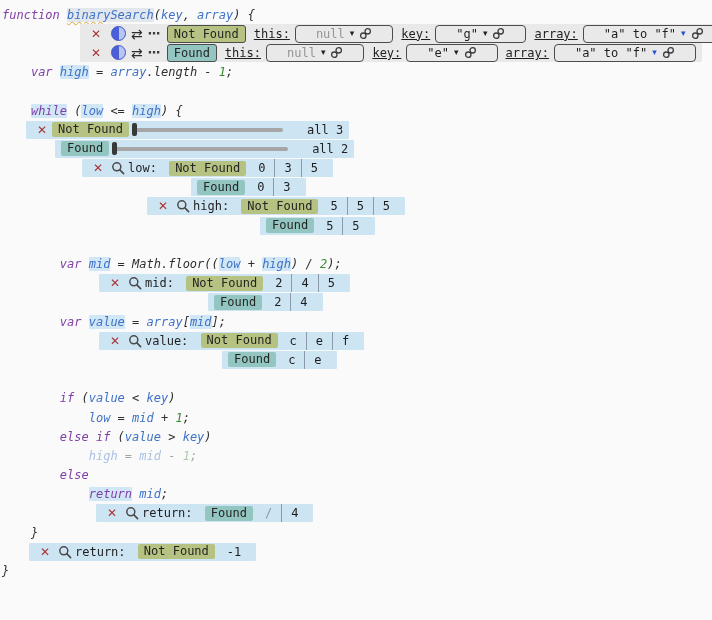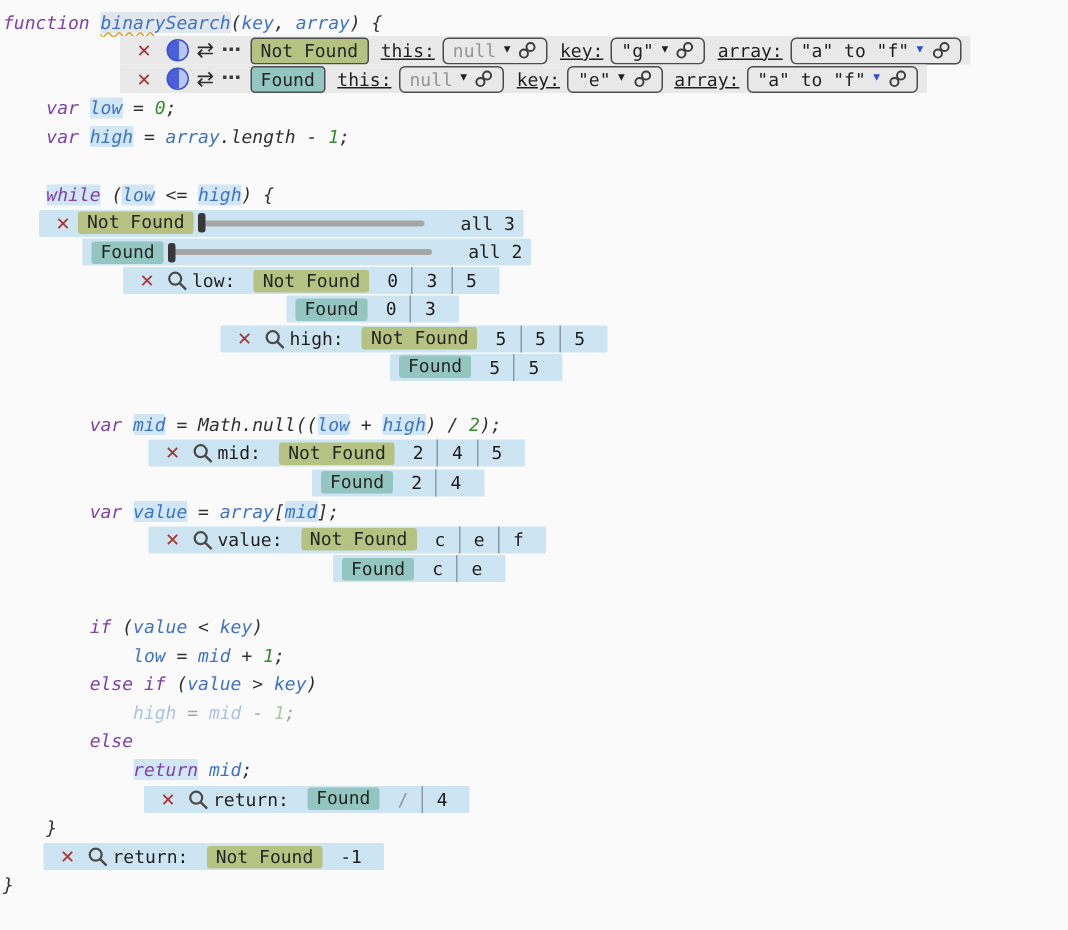--- a/index.html
+++ b/index.html
@@ -25,21 +25,21 @@
   .toggle{width:13px;height:13px;border-radius:50%;border:1px solid #3c51c8;background:linear-gradient(90deg,#4a5fd8 0 55%,#b9c6f2 55% 100%);display:inline-block;cursor:pointer;}
   .swap{color:#2d2d2d;font-family:"DejaVu Sans",sans-serif;font-size:14px;cursor:pointer;line-height:1;}
   .more{color:#3d3d3d;font-family:"DejaVu Sans",sans-serif;font-size:13px;font-weight:bold;cursor:pointer;line-height:1;letter-spacing:1px;}
   
   .badge{padding:0 6px;height:15px;line-height:15px;border-radius:2px;color:#252525;flex:none;}
   .badge.olive{background:#b6c281;}
   .badge.teal{background:#93c6c0;}
   .badge.bordered{border:1px solid #4c4c4c;border-radius:3px;height:16px;line-height:16px;cursor:pointer;}
   
   .plabel{color:#1f1f1f;margin-left:3px;text-decoration:underline;}
-  .pbox{display:inline-flex;align-items:center;gap:5px;border:1px solid #4c4c4c;border-radius:4px;padding:0 6px;height:16px;cursor:pointer;}
+  .pbox{display:inline-flex;align-items:center;gap:5px;border:1px solid #4c4c4c;border-radius:4px;padding:0 20px;height:16px;cursor:pointer;}
   .pval{color:#1f1f1f;}
   .pval.muted{color:#949494;}
   .caret{font-size:9px;line-height:1;color:#1f1f1f;font-family:"DejaVu Sans",sans-serif;}
   .caret.bluec{color:#2b52cc;}
   
   .slider{position:relative;height:13px;display:inline-flex;align-items:center;margin:0 4px;cursor:pointer;}
   .track{height:4px;background:#a6a6a6;border-radius:2px;}
   .thumb{position:absolute;left:-1px;top:0;width:5px;height:13px;background:#383838;border-radius:2px;}
   .countlabel{color:#1f1f1f;margin-left:20px;}
   
@@ -67,38 +67,37 @@
     <div class="row"><span class="strip gray" style="margin-left: 78px;"><span class="xicon">✕</span><span class="toggle"></span><span class="swap">⇄</span><span class="more">⋯</span><span class="badge teal bordered">Found</span><span class="plabel">this:</span><span class="pbox"><span class="pval muted">null</span><span class="caret">▾</span><span style="display: inline-flex;"><svg width="13" height="13" viewBox="0 0 13 13" fill="none" stroke="#3c3c3c" stroke-width="1.3">
               <circle cx="4.3" cy="8.7" r="2.7"></circle>
               <circle cx="8.7" cy="4.3" r="2.7"></circle>
             </svg></span></span><span class="plabel">key:</span><span class="pbox"><span class="pval">"e"</span><span class="caret">▾</span><span style="display: inline-flex;"><svg width="13" height="13" viewBox="0 0 13 13" fill="none" stroke="#3c3c3c" stroke-width="1.3">
               <circle cx="4.3" cy="8.7" r="2.7"></circle>
               <circle cx="8.7" cy="4.3" r="2.7"></circle>
             </svg></span></span><span class="plabel">array:</span><span class="pbox"><span class="pval">"a" to "f"</span><span class="caret bluec">▾</span><span style="display: inline-flex;"><svg width="13" height="13" viewBox="0 0 13 13" fill="none" stroke="#3c3c3c" stroke-width="1.3">
               <circle cx="4.3" cy="8.7" r="2.7"></circle>
               <circle cx="8.7" cy="4.3" r="2.7"></circle>
             </svg></span></span></span></div>
-    <div class="row"><span class="codeline"><span class="tx">    </span><span class="kw">var </span><span class="id hl">low</span><span class="tx"> = </span><span class="num">0</span><span class="tx">;</span></span></div>
     <div class="row"><span class="codeline"><span class="tx">    </span><span class="kw">var </span><span class="id hl">high</span><span class="tx"> = </span><span class="id">array</span><span class="tx">.length - </span><span class="num">1</span><span class="tx">;</span></span></div>
     <div class="row"></div>
     <div class="row"><span class="codeline"><span class="tx">    </span><span class="kw hl">while</span><span class="tx"> (</span><span class="id hl">low</span><span class="tx"> &lt;= </span><span class="id hl">high</span><span class="tx">) {</span></span></div>
     <div class="row"><span class="strip blue" style="margin-left: 24px;"><span class="xicon">✕</span><span class="badge olive">Not Found</span><span class="slider"><span class="track" style="width: 150px;"></span><span class="thumb"></span></span><span class="countlabel">all 3</span></span></div>
     <div class="row"><span class="strip blue" style="margin-left: 53px;"><span class="badge teal">Found</span><span class="slider"><span class="track" style="width: 175px;"></span><span class="thumb"></span></span><span class="countlabel">all 2</span></span></div>
     <div class="row"><span class="strip blue" style="margin-left: 80px;"><span class="xicon">✕</span><span class="sicon"><svg width="14" height="14" viewBox="0 0 14 14">
             <circle cx="5.8" cy="5.8" r="4" fill="none" stroke="#4a4a4a" stroke-width="1.5"></circle>
             <line x1="8.9" y1="8.9" x2="12.6" y2="12.6" stroke="#4a4a4a" stroke-width="1.6" stroke-linecap="round"></line>
           </svg></span><span class="loglabel">low: </span><span class="badge olive">Not Found</span><span class="cells"><span class="cell">0</span><span class="cell">3</span><span class="cell">5</span></span></span></div>
     <div class="row"><span class="strip blue" style="margin-left: 189px;"><span class="badge teal">Found</span><span class="cells"><span class="cell">0</span><span class="cell">3</span></span></span></div>
     <div class="row"><span class="strip blue" style="margin-left: 145px;"><span class="xicon">✕</span><span class="sicon"><svg width="14" height="14" viewBox="0 0 14 14">
             <circle cx="5.8" cy="5.8" r="4" fill="none" stroke="#4a4a4a" stroke-width="1.5"></circle>
             <line x1="8.9" y1="8.9" x2="12.6" y2="12.6" stroke="#4a4a4a" stroke-width="1.6" stroke-linecap="round"></line>
           </svg></span><span class="loglabel">high: </span><span class="badge olive">Not Found</span><span class="cells"><span class="cell">5</span><span class="cell">5</span><span class="cell">5</span></span></span></div>
     <div class="row"><span class="strip blue" style="margin-left: 258px;"><span class="badge teal">Found</span><span class="cells"><span class="cell">5</span><span class="cell">5</span></span></span></div>
     <div class="row"></div>
-    <div class="row"><span class="codeline"><span class="tx">        </span><span class="kw">var </span><span class="id hl">mid</span><span class="tx"> = Math.null((</span><span class="id hl">low</span><span class="tx"> + </span><span class="id hl">high</span><span class="tx">) / </span><span class="num">2</span><span class="tx">);</span></span></div>
+    <div class="row"><span class="codeline"><span class="tx">        </span><span class="kw">var </span><span class="id hl">mid</span><span class="tx"> = Math.floor((</span><span class="id hl">low</span><span class="tx"> + </span><span class="id hl">high</span><span class="tx">) / </span><span class="num">2</span><span class="tx">);</span></span></div>
     <div class="row"><span class="strip blue" style="margin-left: 97px;"><span class="xicon">✕</span><span class="sicon"><svg width="14" height="14" viewBox="0 0 14 14">
             <circle cx="5.8" cy="5.8" r="4" fill="none" stroke="#4a4a4a" stroke-width="1.5"></circle>
             <line x1="8.9" y1="8.9" x2="12.6" y2="12.6" stroke="#4a4a4a" stroke-width="1.6" stroke-linecap="round"></line>
           </svg></span><span class="loglabel">mid: </span><span class="badge olive">Not Found</span><span class="cells"><span class="cell">2</span><span class="cell">4</span><span class="cell">5</span></span></span></div>
     <div class="row"><span class="strip blue" style="margin-left: 206px;"><span class="badge teal">Found</span><span class="cells"><span class="cell">2</span><span class="cell">4</span></span></span></div>
     <div class="row"><span class="codeline"><span class="tx">        </span><span class="kw">var </span><span class="id hl">value</span><span class="tx"> = </span><span class="id">array</span><span class="tx">[</span><span class="id hl">mid</span><span class="tx">];</span></span></div>
     <div class="row"><span class="strip blue" style="margin-left: 97px;"><span class="xicon">✕</span><span class="sicon"><svg width="14" height="14" viewBox="0 0 14 14">
             <circle cx="5.8" cy="5.8" r="4" fill="none" stroke="#4a4a4a" stroke-width="1.5"></circle>
             <line x1="8.9" y1="8.9" x2="12.6" y2="12.6" stroke="#4a4a4a" stroke-width="1.6" stroke-linecap="round"></line>
           </svg></span><span class="loglabel">value: </span><span class="badge olive">Not Found</span><span class="cells"><span class="cell">c</span><span class="cell">e</span><span class="cell">f</span></span></span></div>

